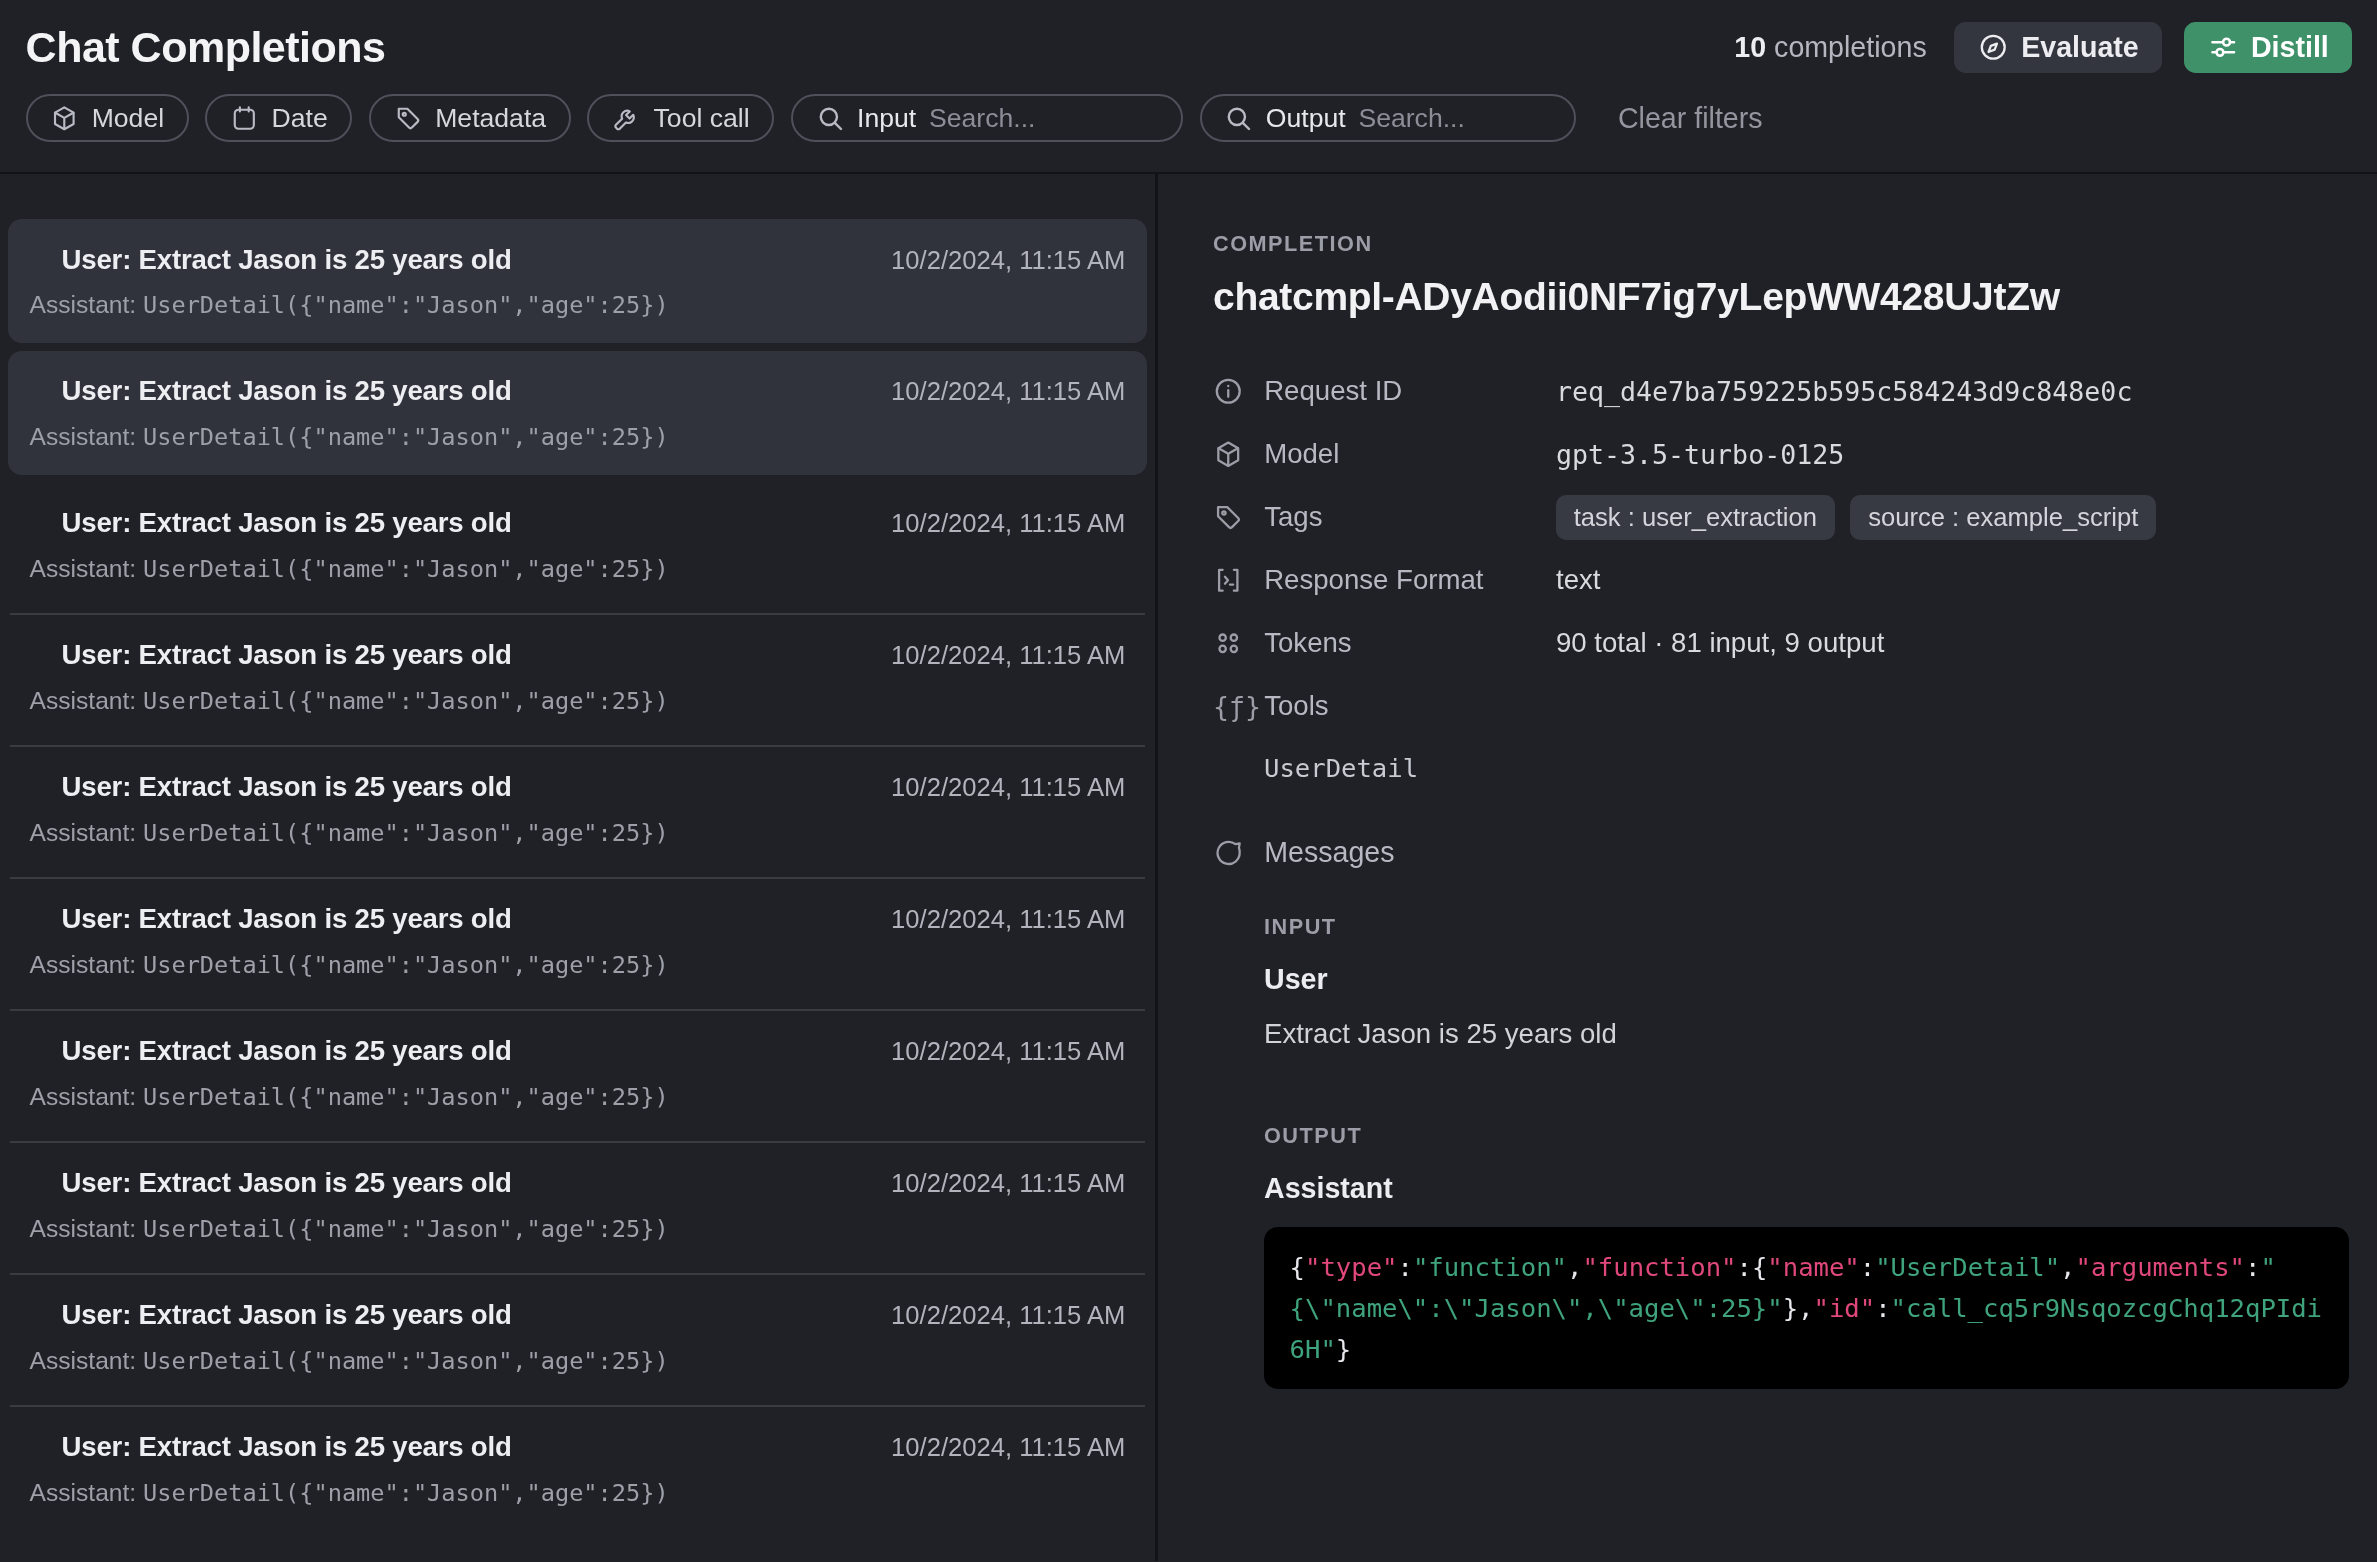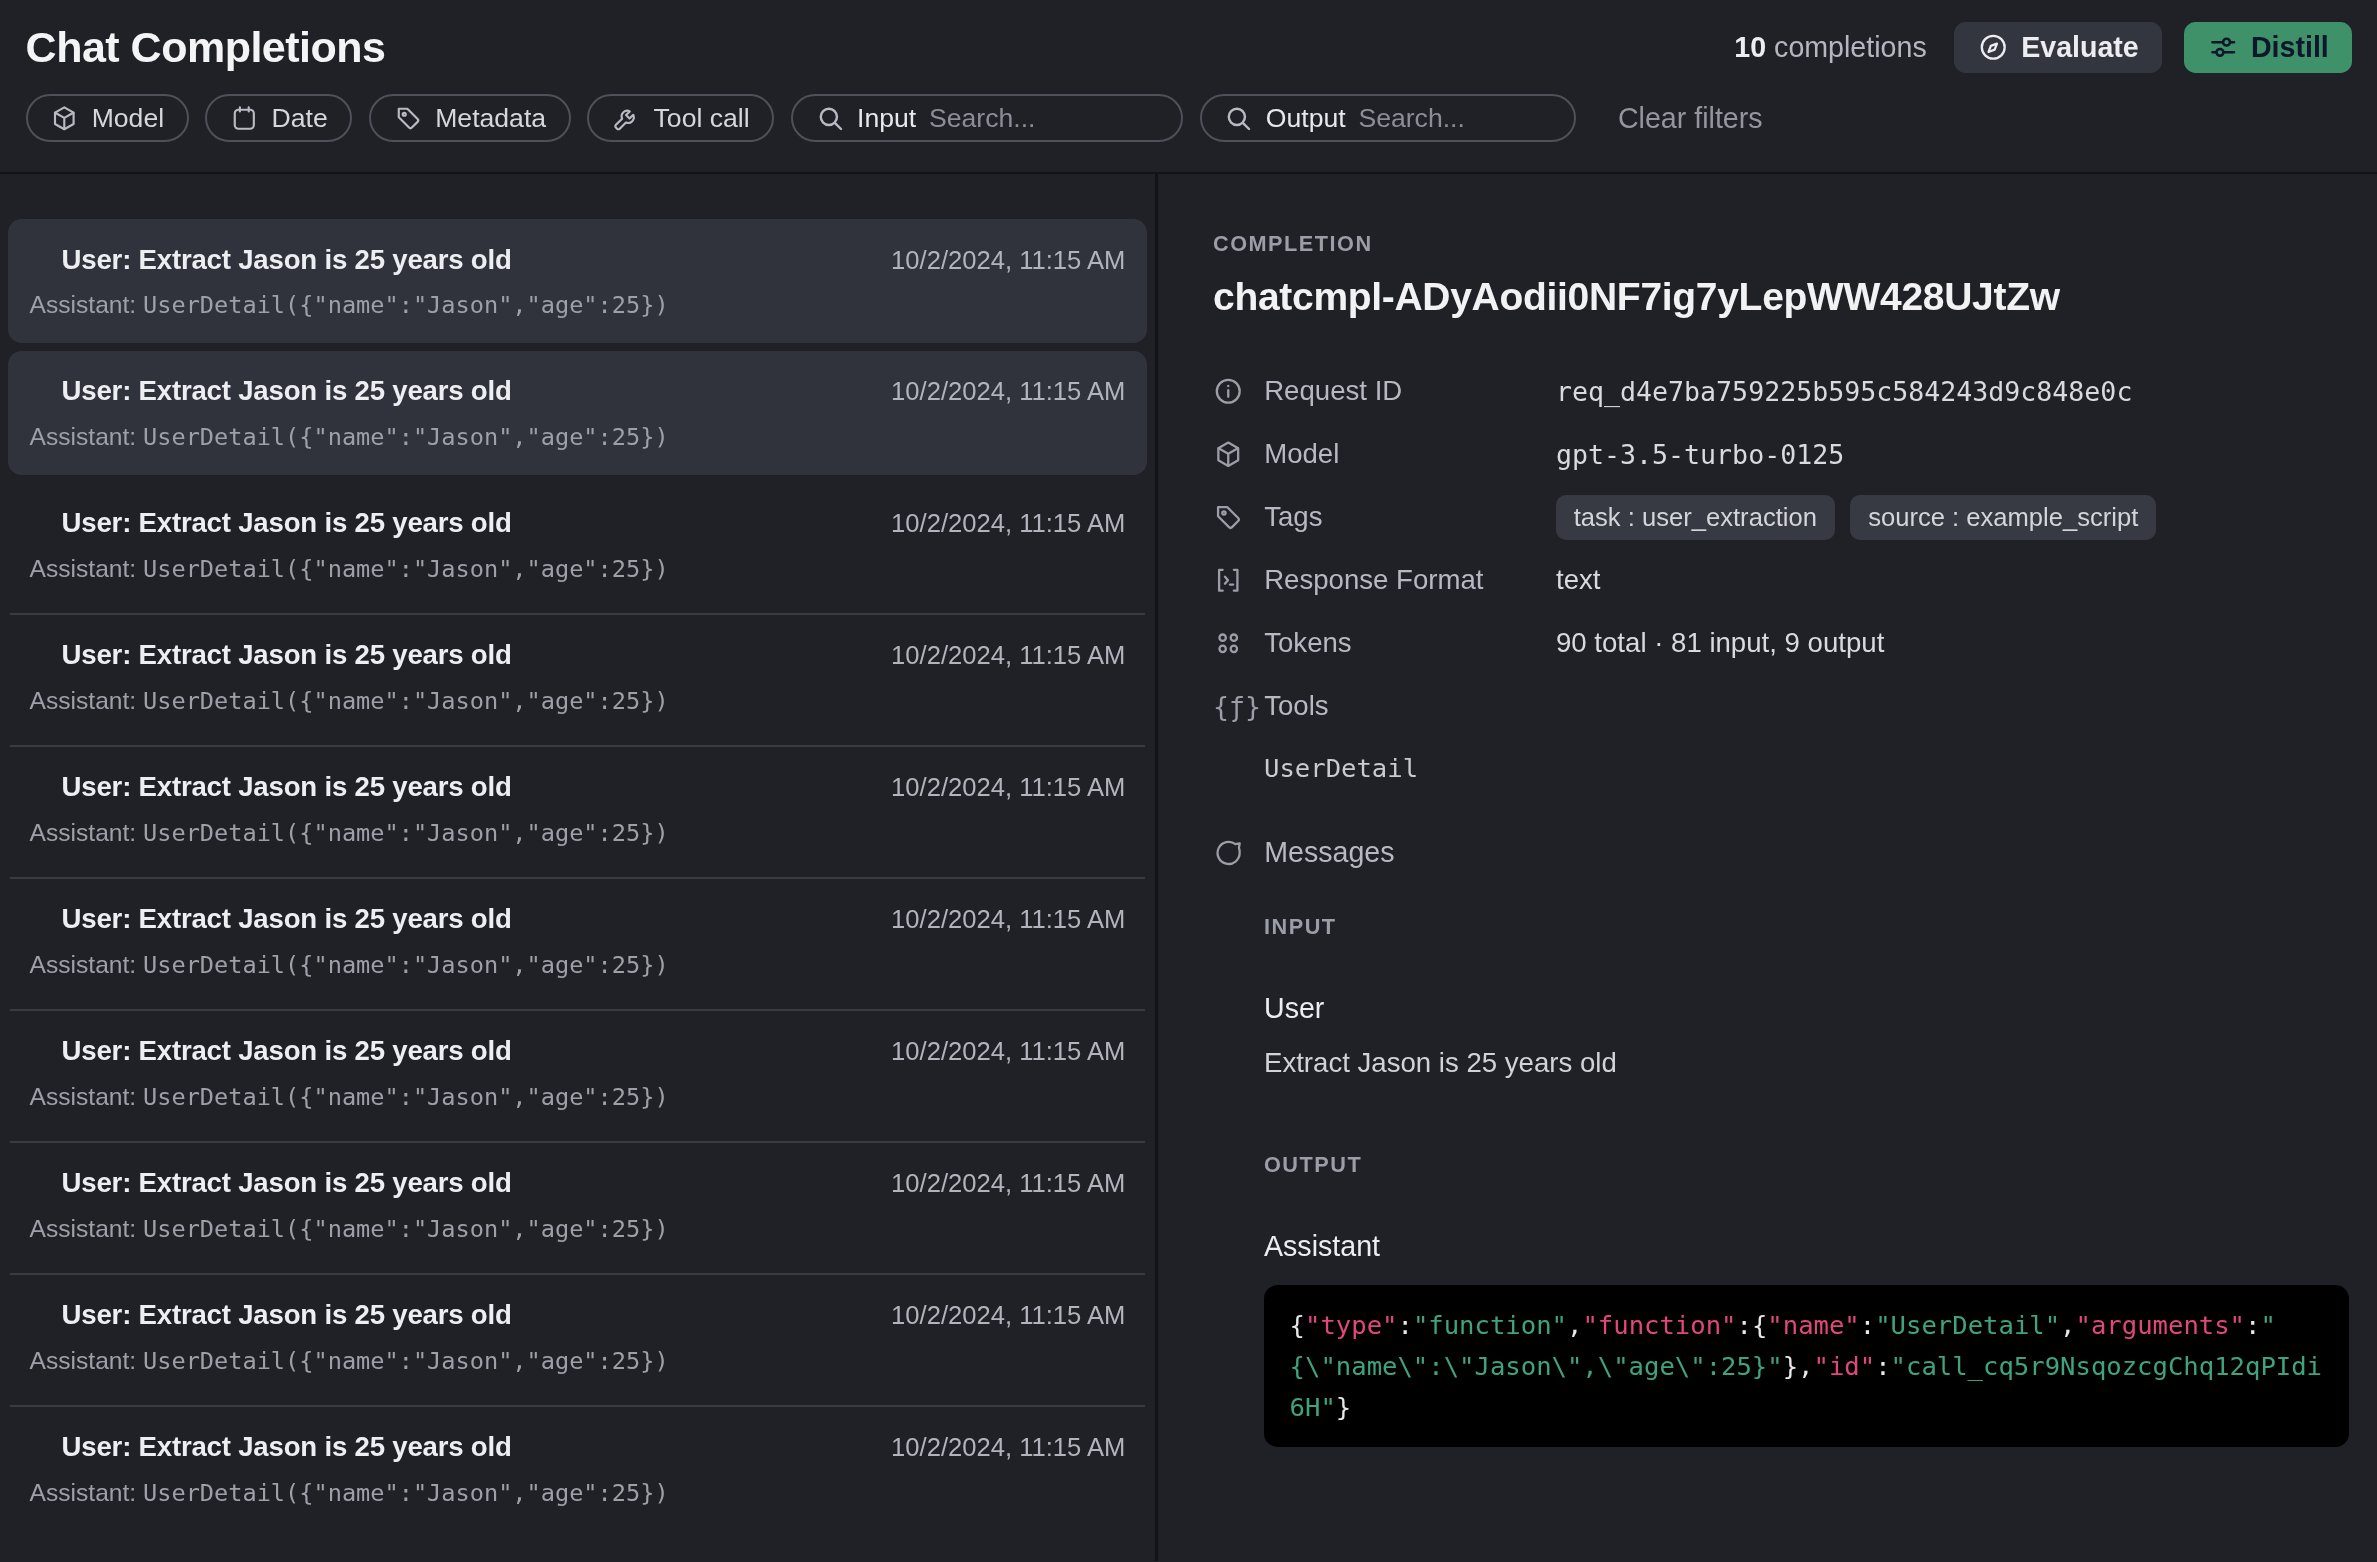--- a/index.html
+++ b/index.html
@@ -21,21 +21,21 @@
   .count-wrap { font-size:28.6px; color:#b5b7c0; margin-right:5.9px; }
   .count-num { font-weight:700; color:#ececf1; }
   .btn {
     display:flex; align-items:center; gap:12.8px;
     height:51px; padding:0 23.6px; border-radius:11.8px;
     font-size:28.6px; font-weight:600; color:#ececf1;
     border:none; cursor:pointer; font-family:inherit;
   }
   .btn svg { width:30.5px; height:30.5px; }
   .btn-evaluate { background:#34363f; }
-  .btn-distill { background:#3e9169; color:#0f172a; }
+  .btn-distill { background:#3e9169; color:#ffffff; }
 
   
   .filters {
     display:flex; align-items:center; gap:16.7px;
     padding:13.8px 25.6px 29.6px 25.6px;
     border-bottom:2px solid #121316;
   }
   .pill {
     display:flex; align-items:center; gap:12.8px;
     height:48px; padding:0 22.7px;
@@ -88,21 +88,21 @@
   .meta-val.mono { font-size:26.6px; }
   .chips { display:flex; gap:15.8px; }
   .chip { background:#383a43; border-radius:9.9px; padding:7.9px 17.7px; font-size:25.6px; color:#d4d5db; }
   .tool-item { margin:15.8px 0 0 51px; font-size:25.6px; color:#c9cbd2; }
 
   .messages-row { margin-top:53px; display:flex; align-items:center; gap:20.7px; font-size:28.6px; color:#b7b9c2; }
   .messages-row svg { width:30.5px; height:30.5px; color:#9b9da7; }
 
   .msg-section { margin:45px 0 0 51px; }
   .msg-section.output { margin-top:73px; }
-  .role { margin-top:52px; font-size:28.6px; font-weight:400; color:#ececf1; }
+  .role { margin-top:23px; font-size:28.6px; font-weight:700; color:#ececf1; }
   .content-text { margin-top:21.7px; font-size:27.6px; color:#d2d3d9; }
 
   .code-block {
     margin-top:21.7px; background:#000000; border-radius:13.8px;
     padding:19.7px 25.6px; font-family:"DejaVu Sans Mono",monospace;
     font-size:25.6px; line-height:41px; word-break:break-all;
   }
   .tok-p { color:#e7e7ec; }
   .tok-k { color:#e0477c; }
   .tok-s { color:#3fa47d; }

